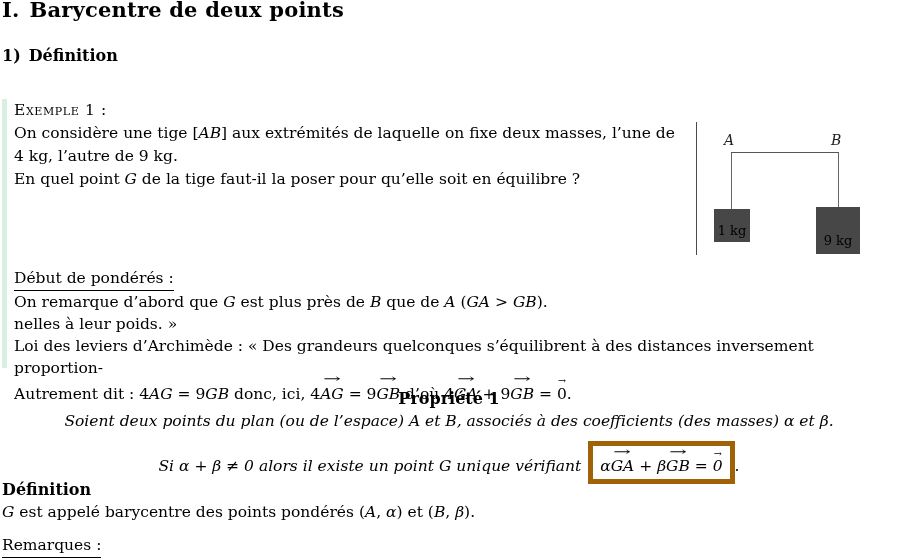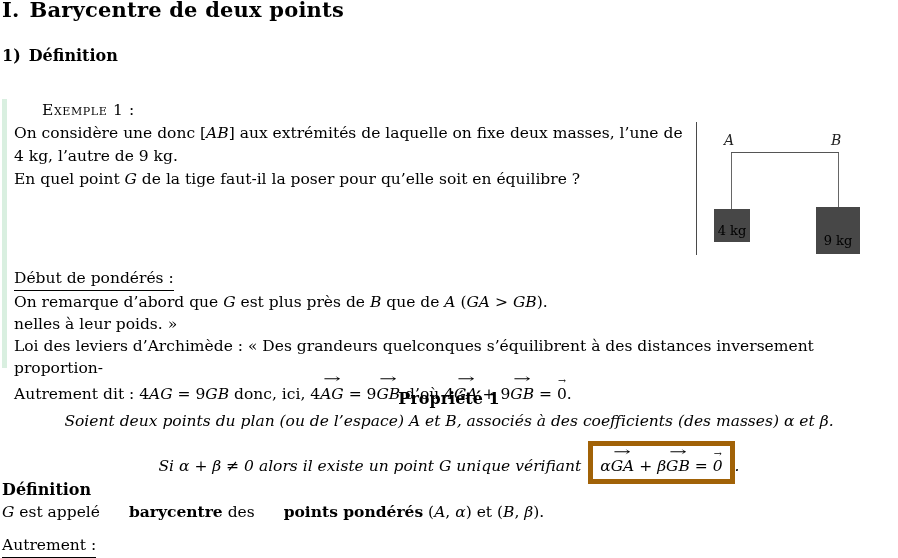--- a/index.html
+++ b/index.html
@@ -33,32 +33,32 @@
   .accent-bar {
     position: absolute; left: 2px; top: 2px; width: 5px; height: 269px;
     background: #d9efe0;
   }
   .example-content { padding: 2px 0 0 14px; }
 
   .line {
     font-size: 15.5px; line-height: 23px; white-space: pre-wrap;
   }
   .rline { line-height: 22px; }
-  .sc { font-variant: small-caps; letter-spacing: 0.6px; margin-left: 28px; }
+  .sc { font-variant: small-caps; letter-spacing: 0.6px; }
   .spacer { height: 76px; }
   .tall-line { padding-top: 4px; }
 
   .underline {
     display: inline-block;
     border-bottom: 1px solid #000;
     padding-bottom: 1px;
   }
 
   .seg-i { font-style: italic; }
-  .seg-b { font-weight: bold; margin-left: 24px; }
+  .seg-b { font-weight: normal; }
   .seg-vec { font-style: italic; position: relative; display: inline-block; }
   .seg-vec::before {
     content: "\2192";
     position: absolute; left: 50%; top: -0.78em;
     transform: translateX(-50%) scaleX(1.7);
     font-style: normal; font-size: 0.8em; line-height: 1;
   }
   .seg-vec0 { position: relative; display: inline-block; }
   .seg-vec0::before {
     content: "\2192";
@@ -112,55 +112,55 @@
 
   <h1 class="doc-title"><span class="sec-num">I.</span><span>Barycentre de deux points</span></h1>
 
   <h2 class="sub-heading"><span class="sec-num">1)</span><span>Définition</span></h2>
 
   <section class="example">
     <div class="accent-bar"></div>
 
     <div class="example-content">
       <div class="line sc">Exemple 1 :</div>
-      <div class="line"><span class="seg-text">On considère une donc [</span><span class="seg-i">AB</span><span class="seg-text">] aux extrémités de laquelle on fixe deux masses, l’une de</span></div>
+      <div class="line"><span class="seg-text">On considère une tige [</span><span class="seg-i">AB</span><span class="seg-text">] aux extrémités de laquelle on fixe deux masses, l’une de</span></div>
       <div class="line"><span class="seg-text">4 kg, l’autre de 9 kg.</span></div>
       <div class="line"><span class="seg-text">En quel point </span><span class="seg-i">G</span><span class="seg-text"> de la tige faut-il la poser pour qu’elle soit en équilibre ?</span></div>
 
       <div class="spacer"></div>
 
       <div class="line rline"><span class="underline">Début de pondérés :</span></div>
       <div class="line rline"><span class="seg-text">On remarque d’abord que </span><span class="seg-i">G</span><span class="seg-text"> est plus près de </span><span class="seg-i">B</span><span class="seg-text"> que de </span><span class="seg-i">A</span><span class="seg-text"> (</span><span class="seg-i">GA</span><span class="seg-text"> &gt; </span><span class="seg-i">GB</span><span class="seg-text">).</span></div>
       <div class="line rline"><span class="seg-text">nelles à leur poids. »</span></div>
       <div class="line rline"><span class="seg-text">Loi des leviers d’Archimède : « Des grandeurs quelconques s’équilibrent à des distances inversement proportion-</span></div>
       <div class="line rline tall-line"><span class="seg-text">Autrement dit : 4</span><span class="seg-i">AG</span><span class="seg-text"> = 9</span><span class="seg-i">GB</span><span class="seg-text"> donc, ici, 4</span><span class="seg-vec">AG</span><span class="seg-text"> = 9</span><span class="seg-vec">GB</span><span class="seg-text"> d’où 4</span><span class="seg-vec">GA</span><span class="seg-text"> + 9</span><span class="seg-vec">GB</span><span class="seg-text"> = </span><span class="seg-vec0">0</span><span class="seg-text">.</span></div>
     </div>
 
     <div class="figure">
       <div class="fig-separator"></div>
       <div class="fig-rod"></div>
       <div class="fig-point-label fig-label-a">A</div>
       <div class="fig-point-label fig-label-b">B</div>
       <div class="fig-string fig-string-left"></div>
       <div class="fig-string fig-string-right"></div>
       <div class="fig-box fig-box-left">
-          <span>4 kg</span>
+          <span>1 kg</span>
         </div>
       <div class="fig-box fig-box-right">
           <span>9 kg</span>
         </div>
     </div>
   </section>
 
   <section class="propriete">
     <h3 class="block-heading">Propriété 1</h3>
     <div class="line rline italic-line"><span class="seg-text">Soient deux points du plan (ou de l’espace) </span><span class="seg-text">A</span><span class="seg-text"> et </span><span class="seg-text">B</span><span class="seg-text">, associés à des coefficients (des masses) </span><span class="seg-text">α</span><span class="seg-text"> et </span><span class="seg-text">β</span><span class="seg-text">.</span></div>
     <div class="line italic-line prop-line2"><span><span class="seg-text">Si </span><span class="seg-text">α</span><span class="seg-text"> + </span><span class="seg-text">β</span><span class="seg-text"> ≠ 0 alors il existe un point </span><span class="seg-text">G</span><span class="seg-text"> unique vérifiant </span></span><span class="framed"><span class="seg-i">α</span><span class="seg-vec">GA</span><span class="seg-text"> + </span><span class="seg-i">β</span><span class="seg-vec">GB</span><span class="seg-text"> = </span><span class="seg-vec0">0</span></span><span>.</span></div>
   </section>
 
   <section class="definition">
     <h3 class="block-heading">Définition</h3>
     <div class="line rline"><span class="seg-i">G</span><span class="seg-text"> est appelé </span><span class="seg-b">barycentre</span><span class="seg-text"> des </span><span class="seg-b">points pondérés</span><span class="seg-text"> (</span><span class="seg-i">A</span><span class="seg-text">, </span><span class="seg-i">α</span><span class="seg-text">) et (</span><span class="seg-i">B</span><span class="seg-text">, </span><span class="seg-i">β</span><span class="seg-text">).</span></div>
   </section>
 
-  <div class="line rline remarks"><span class="underline">Autrement :</span></div>
+  <div class="line rline remarks"><span class="underline">Remarques :</span></div>
 
 </div>
 
 </body></html>

